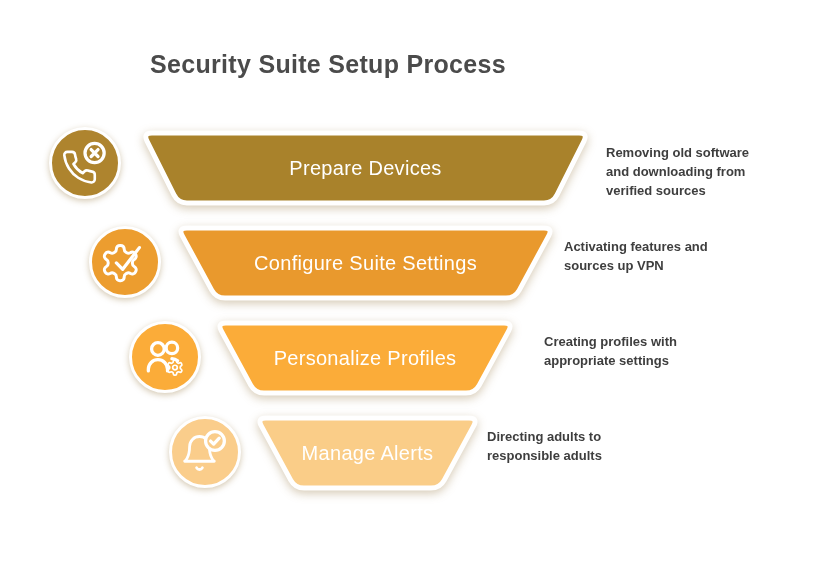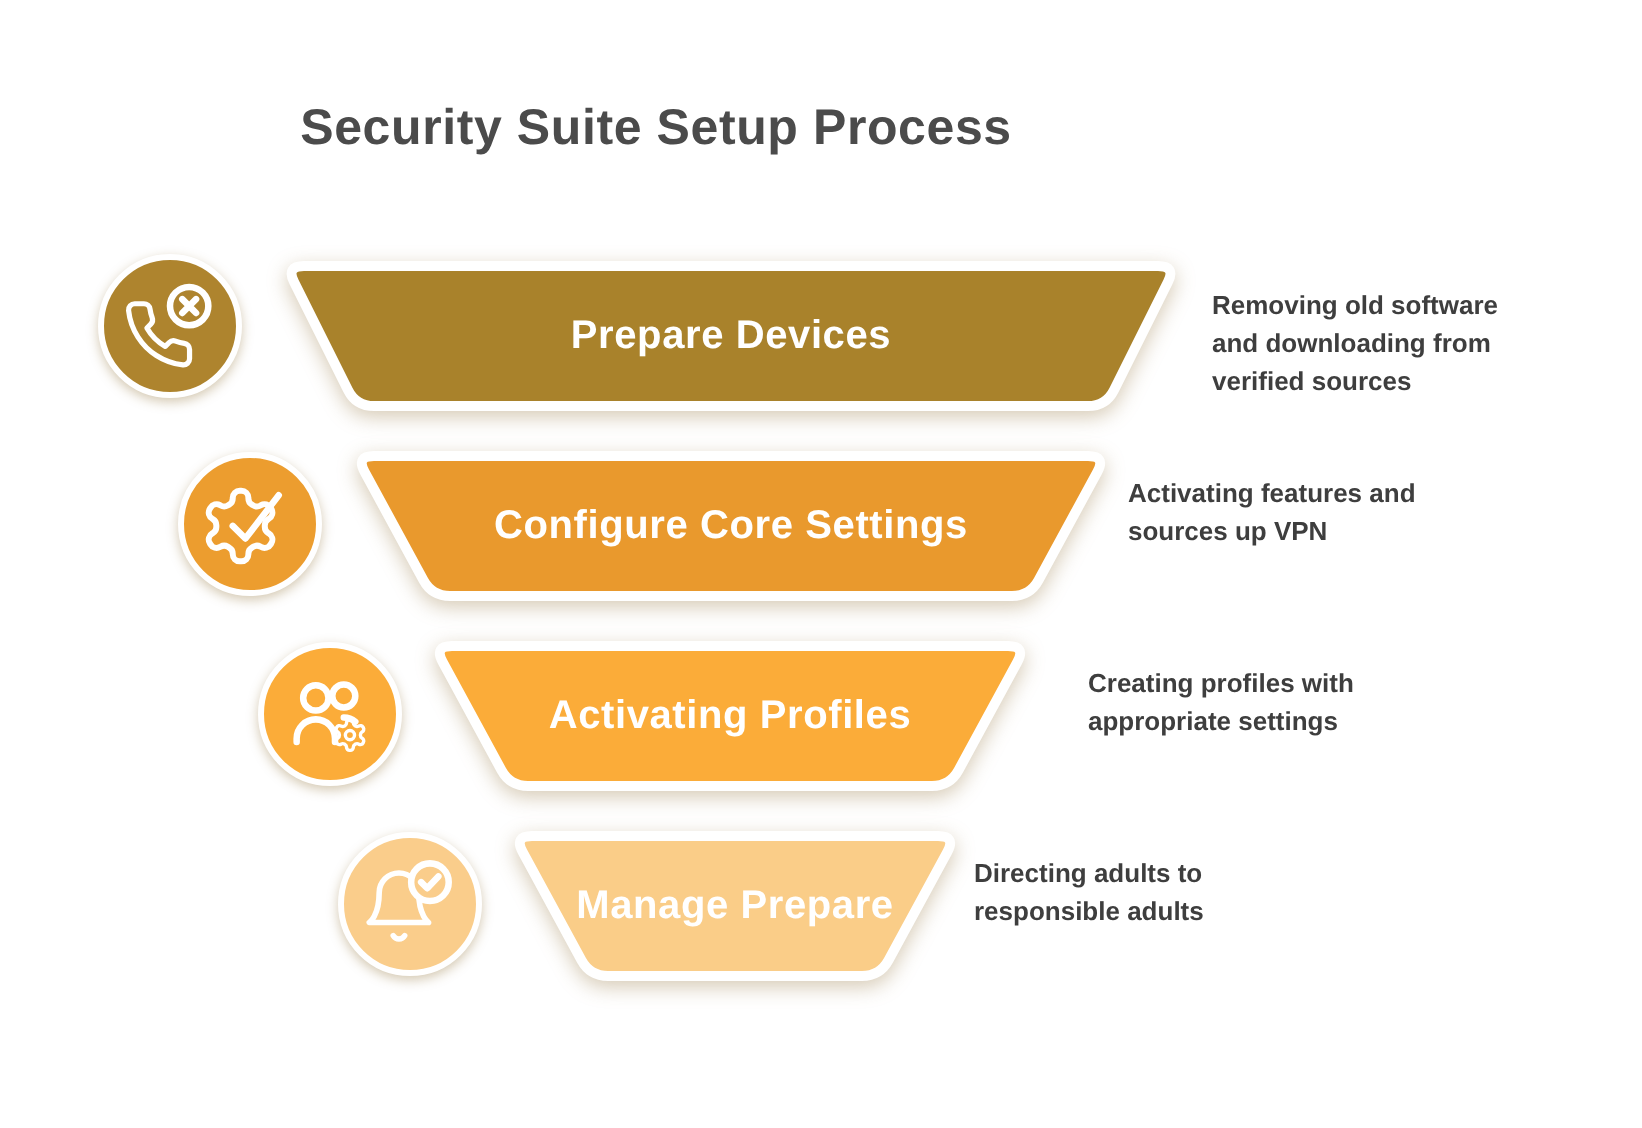--- a/index.html
+++ b/index.html
@@ -18,21 +18,21 @@
     border:3px solid #fff;box-shadow:0 2px 6px rgba(130,95,30,.35);
     display:flex;align-items:center;justify-content:center;
   }
   .badge svg{width:46px;height:46px;}
   .funnel{position:absolute;}
   .funnel svg{position:absolute;left:-8px;top:-8px;overflow:visible;
     filter:drop-shadow(0 3px 5px rgba(130,95,30,.33));}
   .funnel-label{
     position:absolute;left:0;top:0;width:100%;height:100%;
     display:flex;align-items:center;justify-content:center;
-    color:#ffffff;font-size:20px;font-weight:700;letter-spacing:.3px;
+    color:#ffffff;font-size:20px;font-weight:400;letter-spacing:.3px;
   }
   .desc{
     position:absolute;font-size:13px;line-height:19px;font-weight:600;
     color:var(--desc-color,#3e3e3e);
   }
   .stroke{fill:none;stroke:#fff;stroke-width:1.7;
     stroke-linecap:round;stroke-linejoin:round;}
 </style>
 </head>
 <body style="--title-color: #4b4b4b; --desc-color: #3e3e3e;">
@@ -57,53 +57,53 @@
 <div class="badge" style="left: 89px; top: 226px; background: rgb(236, 157, 47);">
   <svg viewBox="0 0 24 24">
     <path class="stroke" transform="translate(-1.5,1.5) scale(0.92)" d="M12.22 2h-.44a2 2 0 0 0-2 2v.18a2 2 0 0 1-1 1.73l-.43.25a2 2 0 0 1-2 0l-.15-.08a2 2 0 0 0-2.73.73l-.22.38a2 2 0 0 0 .73 2.73l.15.1a2 2 0 0 1 1 1.72v.51a2 2 0 0 1-1 1.74l-.15.09a2 2 0 0 0-.73 2.73l.22.38a2 2 0 0 0 2.73.73l.15-.08a2 2 0 0 1 2 0l.43.25a2 2 0 0 1 1 1.73V20a2 2 0 0 0 2 2h.44a2 2 0 0 0 2-2v-.18a2 2 0 0 1 1-1.73l.43-.25a2 2 0 0 1 2 0l.15.08a2 2 0 0 0 2.73-.73l.22-.39a2 2 0 0 0-.73-2.73l-.15-.08a2 2 0 0 1-1-1.74v-.5a2 2 0 0 1 1-1.74l.15-.09a2 2 0 0 0 .73-2.73l-.22-.38a2 2 0 0 0-2.73-.73l-.15.08a2 2 0 0 1-2 0l-.43-.25a2 2 0 0 1-1-1.73V4a2 2 0 0 0-2-2z"></path>
     <path class="stroke" stroke-width="1.9" d="M7.5 12.5 10.8 15.8 19.5 4.5"></path>
   </svg>
 </div>
 <div class="funnel" style="left:178px;top:228px;width:375px;height:70px;">
   <svg width="391" height="86">
       <path class="funnel-path" transform="translate(8,8)" stroke="#fff" stroke-width="5" d="M4.293826766138107,7.90968088499125Q0,0 9,0L366,0Q375,0 370.7061732338619,7.90968088499125L341.2938267661381,62.090319115008754Q337,70 328,70L47,70Q38,70 33.70617323386189,62.090319115008754Z" fill="#e9992d"></path>
     </svg>
-  <div class="funnel-label">Configure Core Settings</div>
+  <div class="funnel-label">Configure Suite Settings</div>
 </div>
 <div class="desc" style="left:564px;top:237px;width:162px;">Activating features and sources up VPN</div>
 
 <div class="badge" style="left: 129px; top: 321px; background: rgb(251, 172, 57);">
   <svg viewBox="0 0 24 24">
     <circle class="stroke" cx="8.3" cy="7.8" r="3.3"></circle>
     <path class="stroke" d="M3.3 19.3v-.9a5 5 0 0 1 10 0v.9"></path>
     <circle class="stroke" cx="15.6" cy="7.3" r="3"></circle>
     <path class="stroke" d="M15.6 12.9a4.8 4.8 0 0 1 3 1.1"></path>
     <g transform="translate(12.4,12.7) scale(0.40)">
       <path class="stroke" vector-effect="non-scaling-stroke" d="M12.22 2h-.44a2 2 0 0 0-2 2v.18a2 2 0 0 1-1 1.73l-.43.25a2 2 0 0 1-2 0l-.15-.08a2 2 0 0 0-2.73.73l-.22.38a2 2 0 0 0 .73 2.73l.15.1a2 2 0 0 1 1 1.72v.51a2 2 0 0 1-1 1.74l-.15.09a2 2 0 0 0-.73 2.73l.22.38a2 2 0 0 0 2.73.73l.15-.08a2 2 0 0 1 2 0l.43.25a2 2 0 0 1 1 1.73V20a2 2 0 0 0 2 2h.44a2 2 0 0 0 2-2v-.18a2 2 0 0 1 1-1.73l.43-.25a2 2 0 0 1 2 0l.15.08a2 2 0 0 0 2.73-.73l.22-.39a2 2 0 0 0-.73-2.73l-.15-.08a2 2 0 0 1-1-1.74v-.5a2 2 0 0 1 1-1.74l.15-.09a2 2 0 0 0 .73-2.73l-.22-.38a2 2 0 0 0-2.73-.73l-.15.08a2 2 0 0 1-2 0l-.43-.25a2 2 0 0 1-1-1.73V4a2 2 0 0 0-2-2z"></path>
       <circle class="stroke" vector-effect="non-scaling-stroke" cx="12" cy="12" r="3"></circle>
     </g>
   </svg>
 </div>
 <div class="funnel" style="left:217px;top:323px;width:296px;height:70px;">
   <svg width="312" height="86">
       <path class="funnel-path" transform="translate(8,8)" stroke="#fff" stroke-width="5" d="M4.293826766138107,7.90968088499125Q0,0 9,0L287,0Q296,0 291.7061732338619,7.90968088499125L262.2938267661381,62.090319115008754Q258,70 249,70L47,70Q38,70 33.70617323386189,62.090319115008754Z" fill="#fbac39"></path>
     </svg>
-  <div class="funnel-label">Activating Profiles</div>
+  <div class="funnel-label">Personalize Profiles</div>
 </div>
 <div class="desc" style="left:544px;top:332px;width:152px;">Creating profiles with appropriate settings</div>
 
 <div class="badge" style="left: 169px; top: 416px; background: rgb(250, 205, 139);">
   <svg viewBox="0 0 24 24">
     <g transform="translate(-1.2,2.2) scale(0.86)">
       <path class="stroke" d="M18 8A6 6 0 0 0 6 8c0 7-3 9-3 9h18s-3-2-3-9"></path>
       <path class="stroke" d="M13.73 21a2 2 0 0 1-3.46 0"></path>
     </g>
     <circle class="badge-fill" cx="17.2" cy="6.3" r="4.9" stroke="#fff" stroke-width="1.7" fill="#facd8b"></circle>
     <path class="stroke" d="M14.9 6.3 16.5 7.9 19.4 4.8"></path>
   </svg>
 </div>
 <div class="funnel" style="left:257px;top:418px;width:221px;height:70px;">
   <svg width="237" height="86">
       <path class="funnel-path" transform="translate(8,8)" stroke="#fff" stroke-width="5" d="M4.293826766138107,7.90968088499125Q0,0 9,0L212,0Q221,0 216.7061732338619,7.90968088499125L187.2938267661381,62.090319115008754Q183,70 174,70L47,70Q38,70 33.70617323386189,62.090319115008754Z" fill="#facd88"></path>
     </svg>
-  <div class="funnel-label">Manage Prepare</div>
+  <div class="funnel-label">Manage Alerts</div>
 </div>
 <div class="desc" style="left:487px;top:427px;width:140px;">Directing adults to responsible adults</div>
 
 </body></html>

